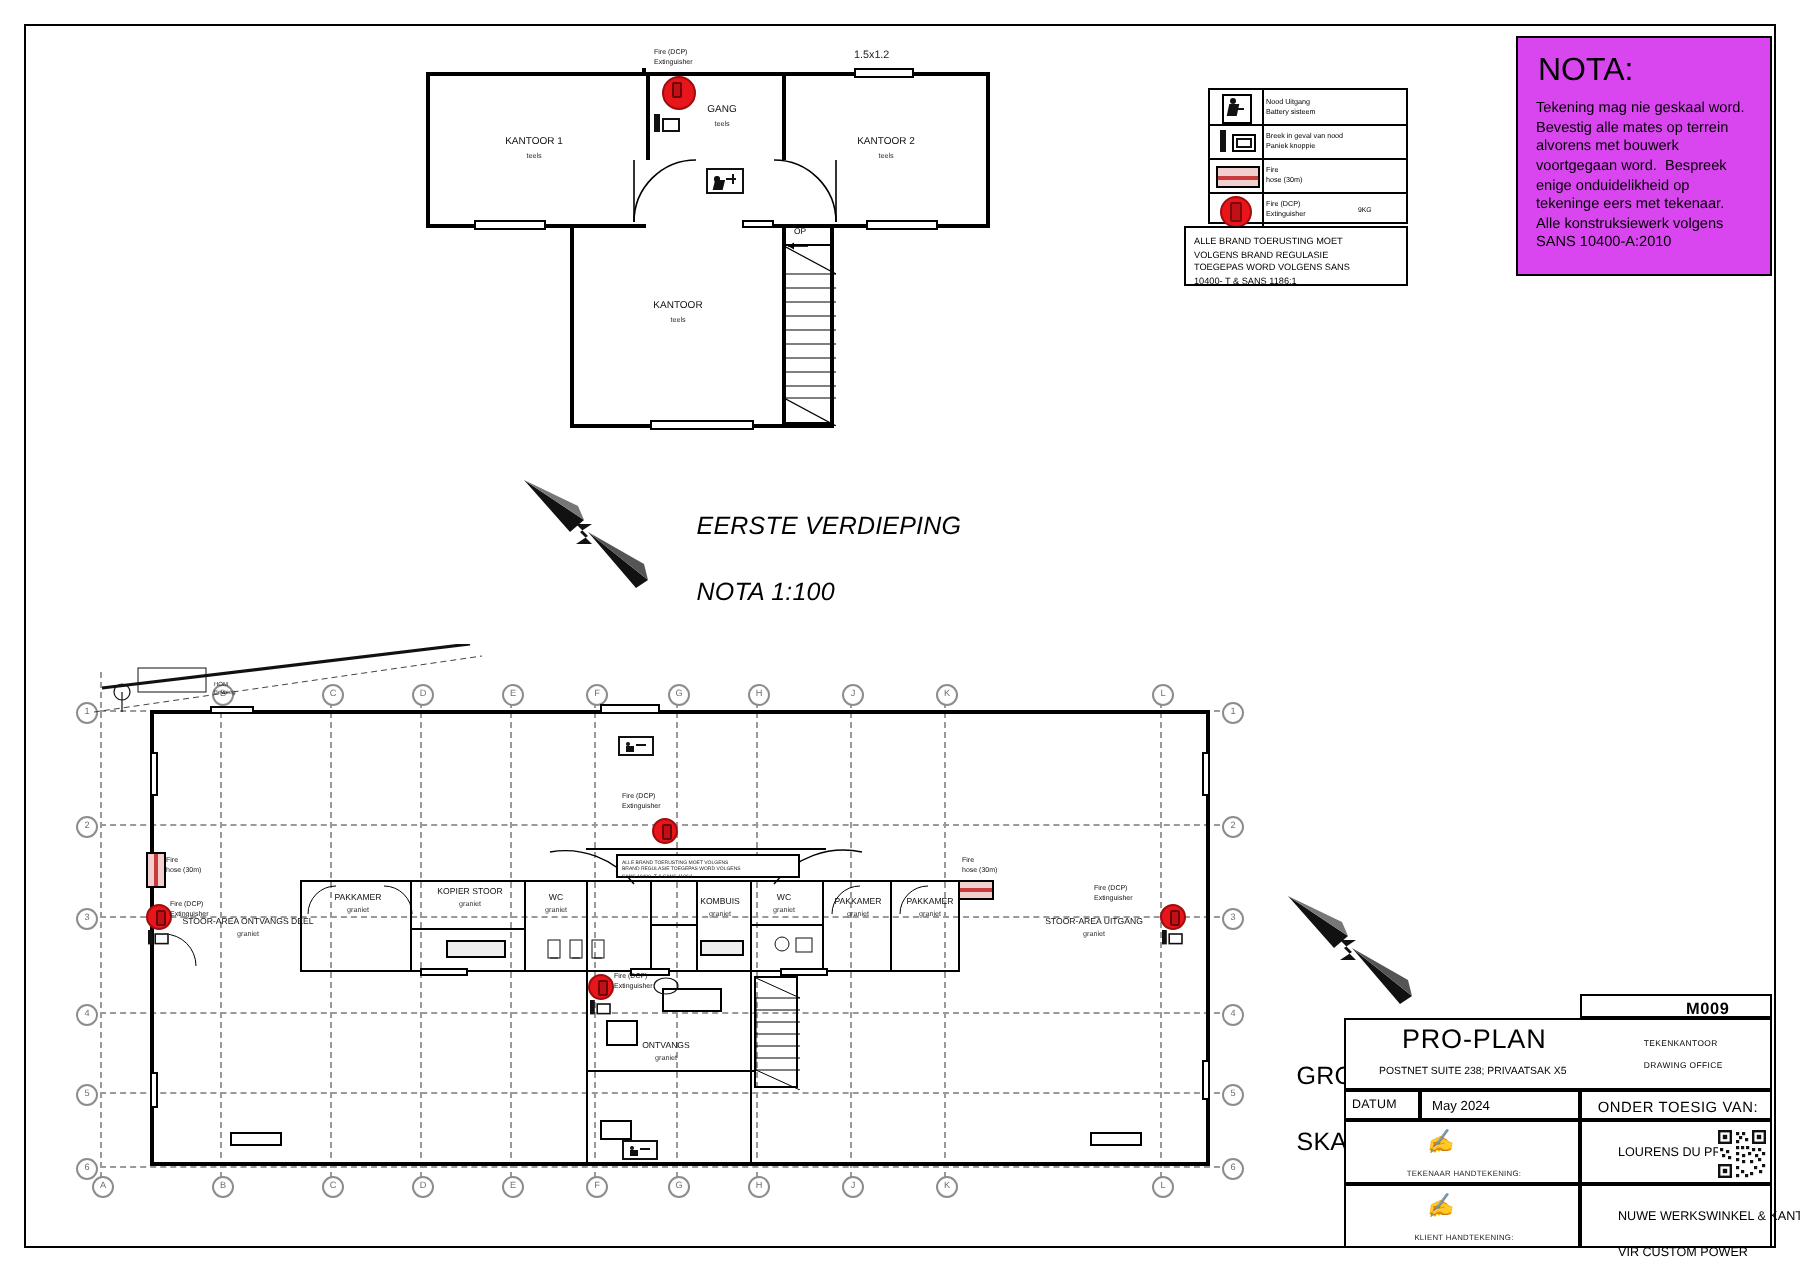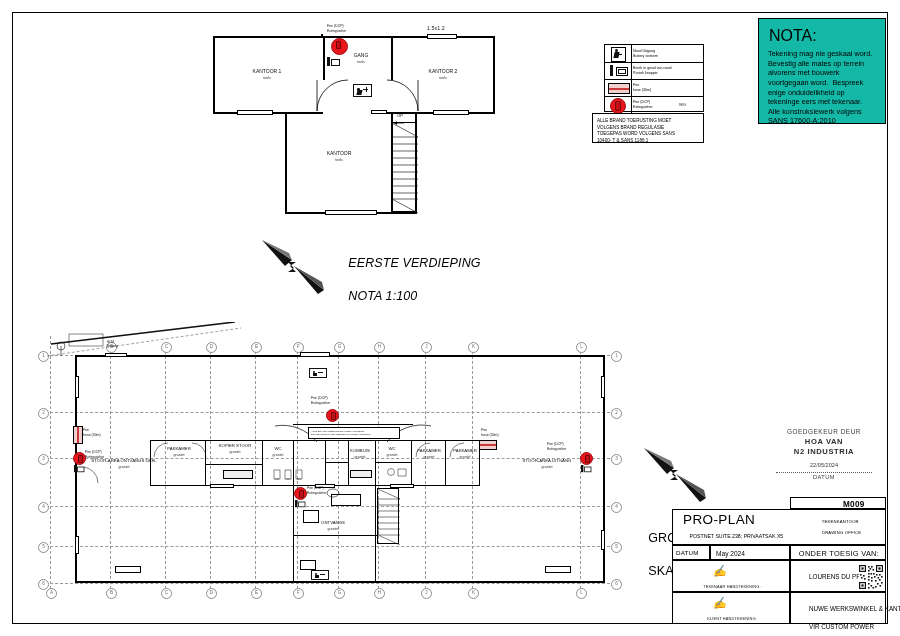--- a/index.html
+++ b/index.html
@@ -22,22 +22,22 @@
     box-sizing: border-box;
   }
   .abs { position: absolute; box-sizing: border-box; }
   .wall { position: absolute; background: #000; }
   .thinbox { position: absolute; border: 1px solid #000; box-sizing: border-box; }
   .txt { position: absolute; color: #000; white-space: pre; line-height: 1.12; }
   .ctr { text-align: center; }
 
   
   #nota {
-    left: 758px; top: 18px; width: 128px; height: 106px;
-    border: 1px solid #000; background: #14b8a6;
+    left: 758px; top: 18px; width: 128px; height: 120px;
+    border: 1px solid #000; background: #d946ef;
   }
   #nota .bd { font-size: 7.3px; line-height: 1.32; }
 
   
   #legend { left: 604px; top: 44px; width: 100px; height: 68px; border: 1px solid #000; }
   .lg-row { position: absolute; left: 0; width: 100%; border-bottom: 1px solid #000; }
   .lg-ic { position: absolute; left: 0; top: 0; width: 26px; height: 100%; border-right: 1px solid #000; }
   .lg-tx { position: absolute; left: 28px; top: 50%; transform: translateY(-50%); font-size: 3.6px; line-height: 1.45; }
   .symbox { position:absolute; border:1px solid #000; background:#fff; }
 
@@ -113,21 +113,21 @@
 
   <div class="abs" id="nota">
     <div class="txt" style="left:10px; top:8px;">NOTA:</div>
     <div class="txt bd" style="left:9px; top:30px; width:116px;">Tekening mag nie geskaal word.
 Bevestig alle mates op terrein
 alvorens met bouwerk
 voortgegaan word.  Bespreek
 enige onduidelikheid op
 tekeninge eers met tekenaar.
 Alle konstruksiewerk volgens
-SANS 17600-A:2010</div>
+SANS 10400-A:2010</div>
   </div>
 
   <div class="abs" id="legend">
 
     <div class="lg-row" style="top:0; height:17px;">
       <div class="lg-ic">
         <div class="symbox" style="left:6px; top:2px; width:13px; height:13px;"></div>
         <div style="position:absolute; left:10px; top:4px; width:3px; height:3px; border-radius:50%; background:#111;"></div>
         <div style="position:absolute; left:9px; top:7px; width:5px; height:6px; background:#111; transform:skewX(-12deg);"></div>
         <div style="position:absolute; left:13px; top:9px; width:4px; height:1.4px; background:#111;"></div>
@@ -550,37 +550,29 @@
     <path d="M30,30 L36,36 L30,40 L38,40 L32,34 L38,30 Z" fill="#111"></path>
     <path d="M36,34 L66,58 L60,62 Z" fill="#111"></path>
     <path d="M36,34 L66,58 L64,50 Z" fill="#555"></path>
   </svg>
 
   <div class="txt caption" style="left:634px; top:513px;">
     <span>GROND VERDIEPING</span><br>
     <span>SKAAL 1:200</span>
   </div>
 
-  <div class="abs" id="stamp">
-    <div class="txt l1 ctr" style="left:0; top:4px; width:124px;">GOEDGEKEUR DEUR</div>
-    <div class="txt l2 ctr" style="left:0; top:14px; width:124px;">HOA VAN</div>
-    <div class="txt l2 ctr" style="left:0; top:24px; width:124px;">N2 INDUSTRIA</div>
-    <div class="txt dt ctr" style="left:0; top:38px; width:124px;">22/05/2024</div>
-    <div class="dotted" style="left:14px; top:48px; width:96px;"></div>
-    <div class="txt dtl ctr" style="left:0; top:50px; width:124px;">DATUM</div>
-  </div>
 
   <div class="abs" id="tb">
 
     <div class="cell" style="left:118px; top:0; width:96px; height:12px;text-align:right;">
       <div class="txt dwgno" style="left:52px; top:2px;">M009</div>
     </div>
 
     <div class="cell" style="left:0; top:12px; width:214px; height:36px;">
-      <div class="txt pp" style="left:10px; top:2px;">PRO-PLAN</div>
+      <div class="txt pp" style="left:28px; top:2px;">PRO-PLAN</div>
       <div class="txt pps" style="left:138px; top:4px;">
         <span>TEKENKANTOOR</span><br>
         <span>DRAWING OFFICE</span>
       </div>
       <div class="txt addr" style="left:5px; top:16px;">
         <span>POSTNET SUITE 238; PRIVAATSAK X5</span><br>
         <span>MOSSELBAAI; 6500</span><br>
         <span>TEL: 044 691 1820 / 082 823 4272</span>
       </div>
     </div>

